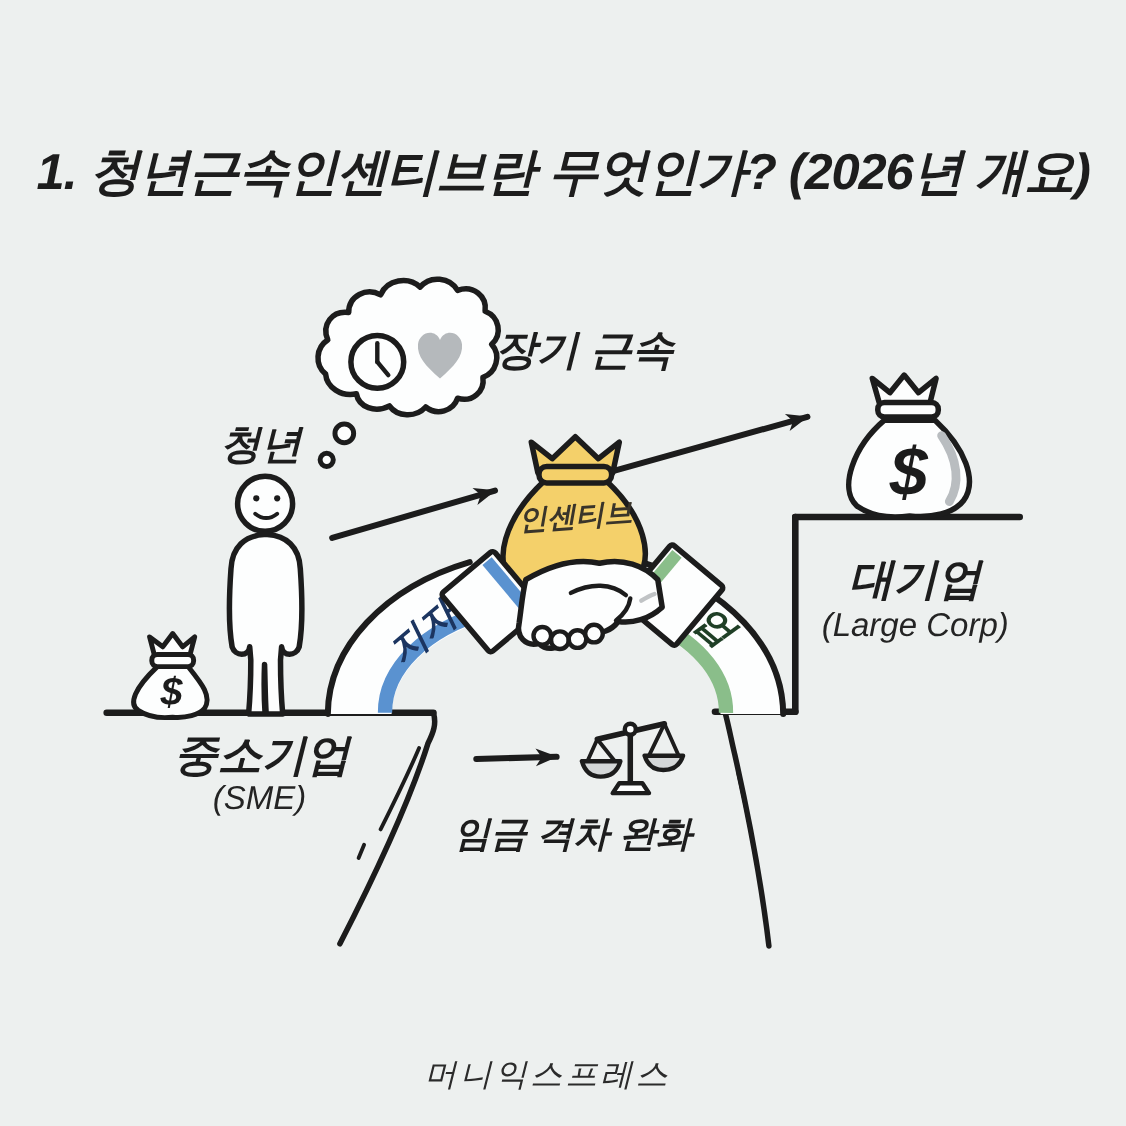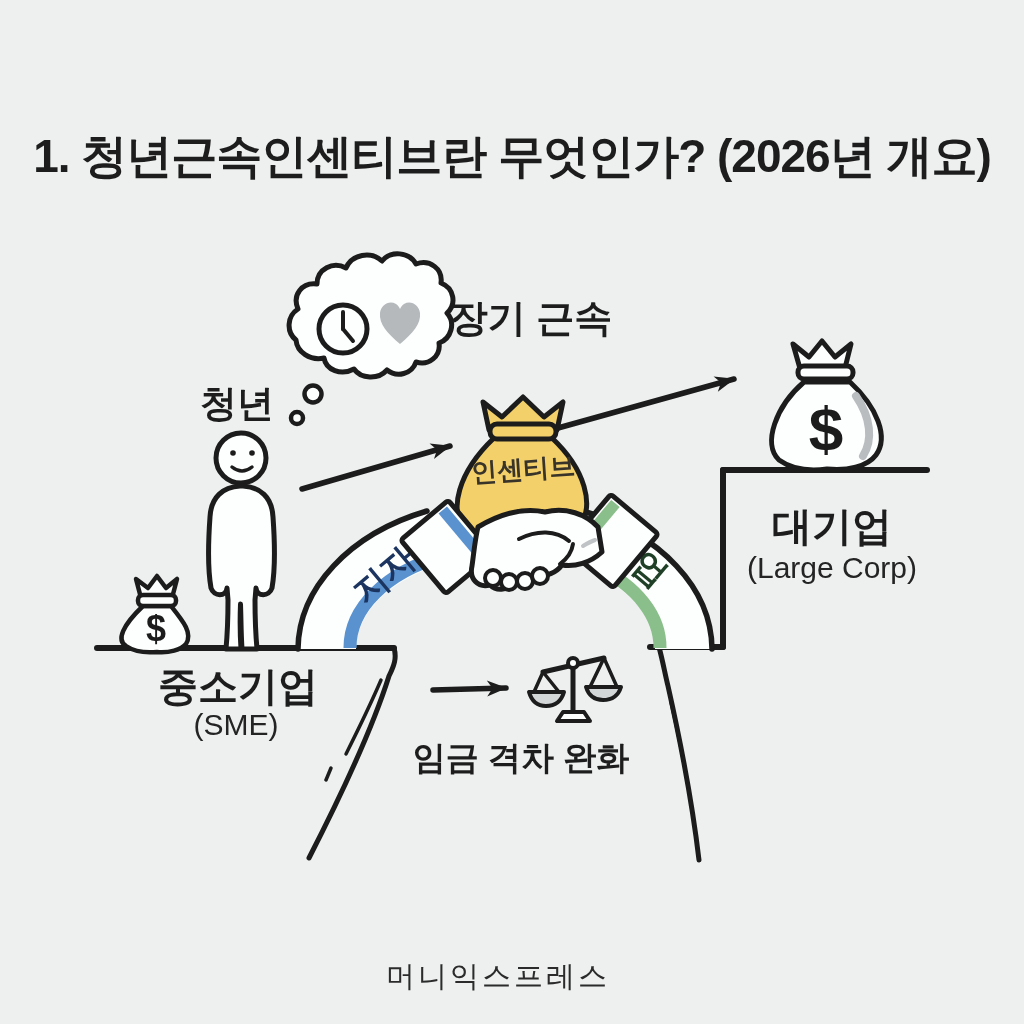--- a/index.html
+++ b/index.html
@@ -2,21 +2,21 @@
 <html><head>
 <meta charset="utf-8">
 <style>
   html,body{margin:0;padding:0;}
   body{
     width:1024px;height:1024px;
     background:#edf0ef;
     font-family:"Liberation Sans","DejaVu Sans",sans-serif;
     overflow:hidden;
   }
-  .canvas{position:relative;width:1024px;height:1024px;}
+  .canvas{position:relative;width:1024px;height:1024px;font-style:italic;}
   svg{position:absolute;left:0;top:0;}
   text{font-family:"Liberation Sans","DejaVu Sans",sans-serif;}
   .title-t{font-size:46px;font-weight:800;fill:#1d1d1d;letter-spacing:-1px;}
   .big-k{font-size:40px;font-weight:800;fill:#1d1d1d;}
   .mid-k{font-size:37px;font-weight:800;fill:#1d1d1d;}
   .sub-en{font-size:30px;font-weight:400;fill:#242424;}
   .band-blue{font-size:34px;font-weight:800;fill:#1c3560;}
   .band-green{font-size:34px;font-weight:800;fill:#1f3f26;}
   .bag-label{font-size:26px;font-weight:800;fill:#39342a;}
   .dollar-big{font-size:62px;font-weight:700;fill:#1c1c1c;}

